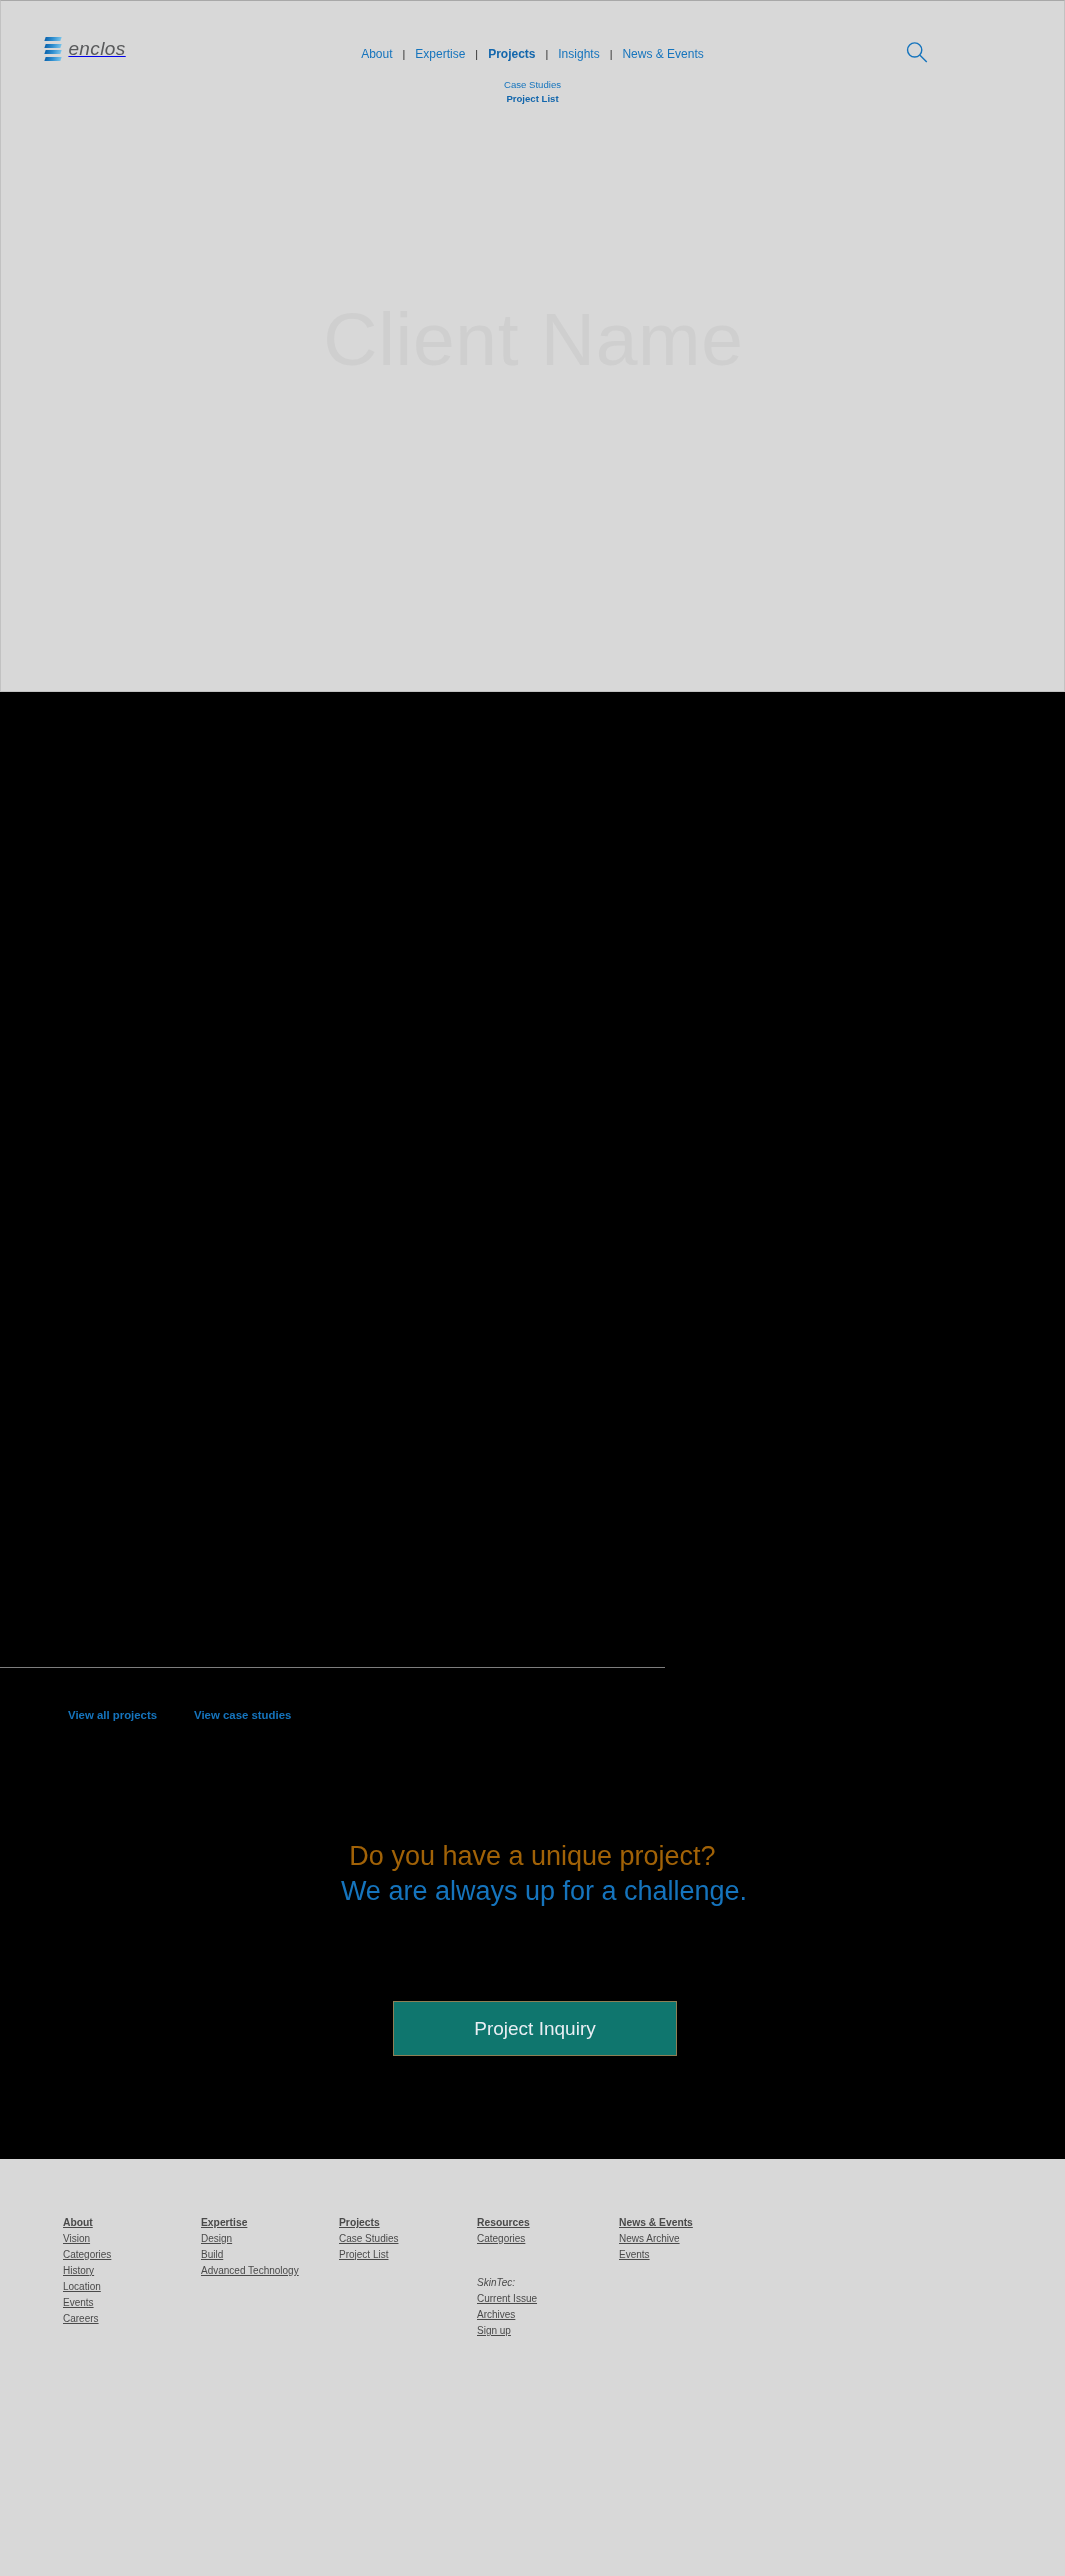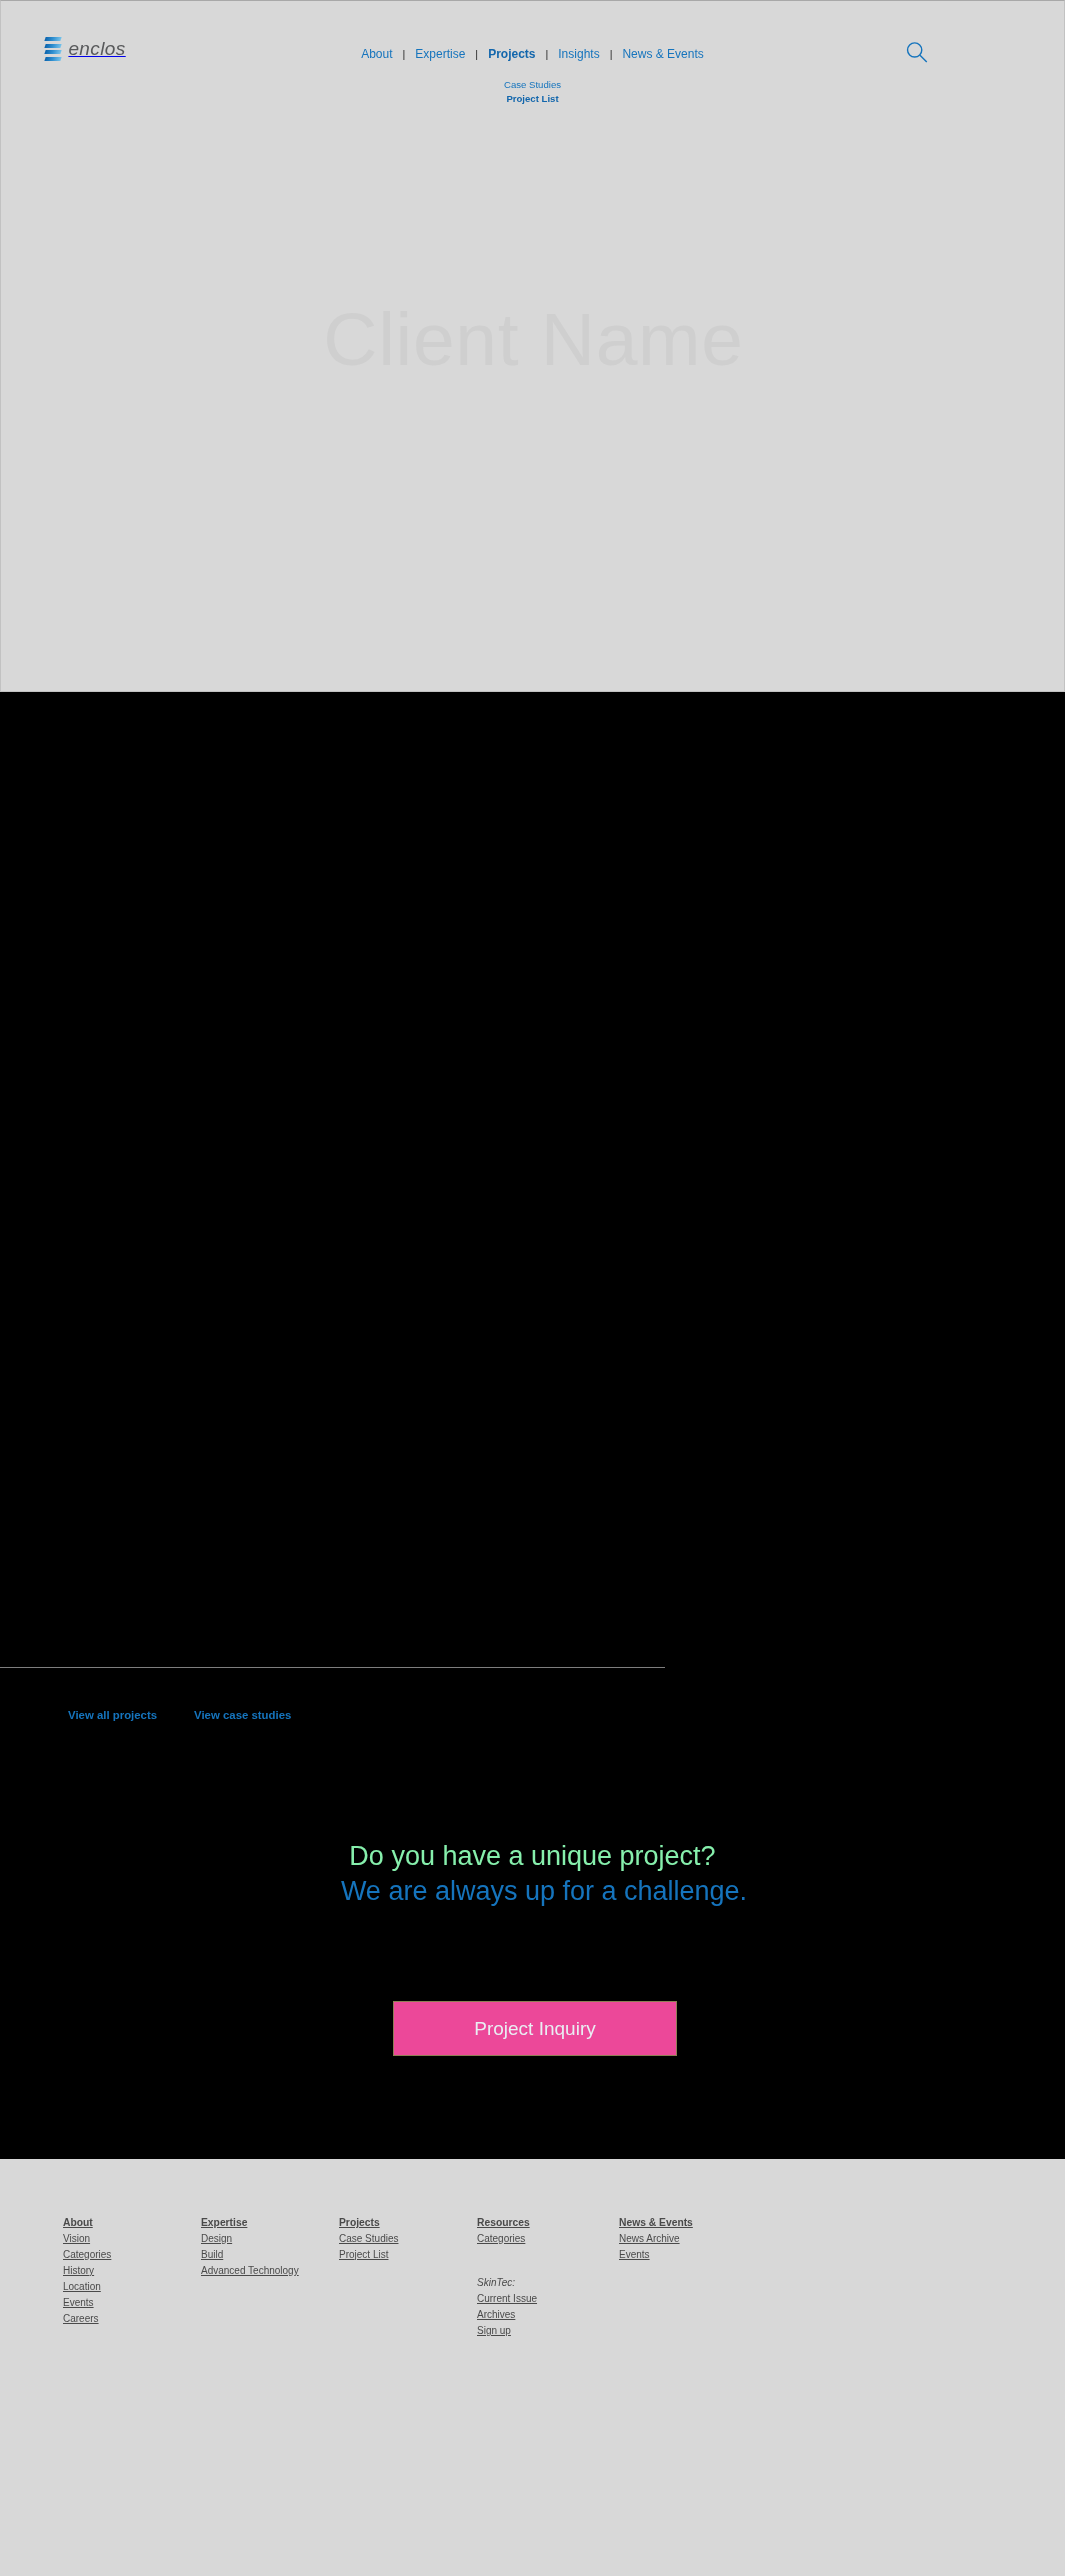--- a/index.html
+++ b/index.html
@@ -98,29 +98,29 @@
   }
   .proj-links a {
     color: #1574bd; font-size: 11.4px; text-decoration: none; font-weight: bold;
   }
 
   .cta {
     position: absolute; left: 0; top: 1147px;
     width: 1065px; text-align: center;
   }
   .cta-line1 {
-    font-size: 27px; font-weight: 300; color: #86efac; line-height: 1.28;
+    font-size: 27px; font-weight: 300; color: #a16207; line-height: 1.28;
   }
   .cta-line2 {
     font-size: 27px; font-weight: 300; color: #1574bd; line-height: 1.28; margin-left: 23px;
   }
   .inquiry-btn {
     position: absolute; left: 393px; top: 1309px;
     width: 284px; height: 55px;
-    background: #ec4899; border: 0.7px solid #8e7f55;
+    background: #0f766e; border: 0.7px solid #8e7f55;
     color: #e9eef3; font-size: 19px; font-weight: 300;
     display: flex; align-items: center; justify-content: center;
     cursor: pointer; font-family: "Liberation Sans", sans-serif;
   }
 
   
   .footer {
     position: absolute; left: 0; top: 2159px;
     width: 1065px; height: 417px;
     background: #d8d8d8;

